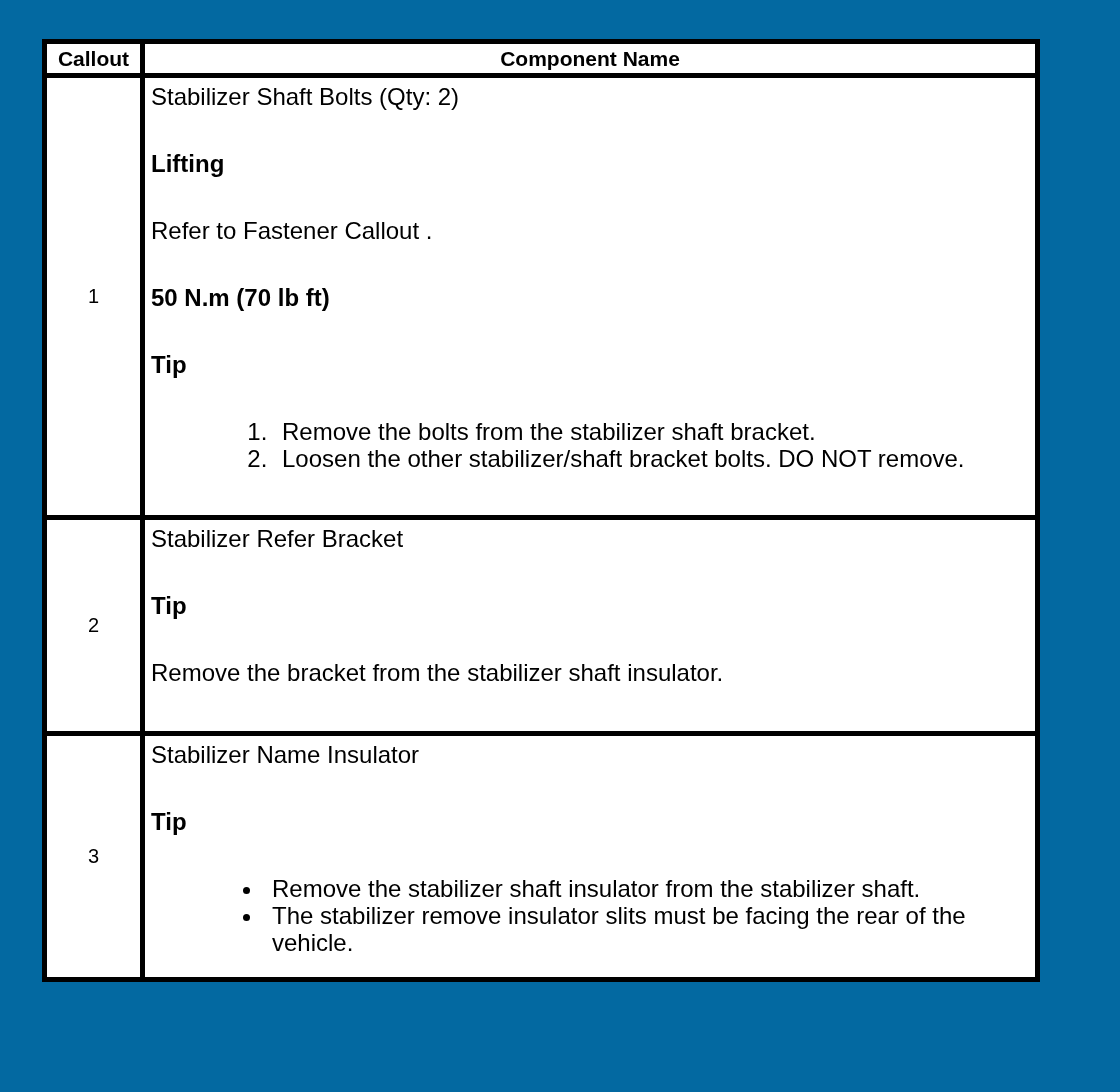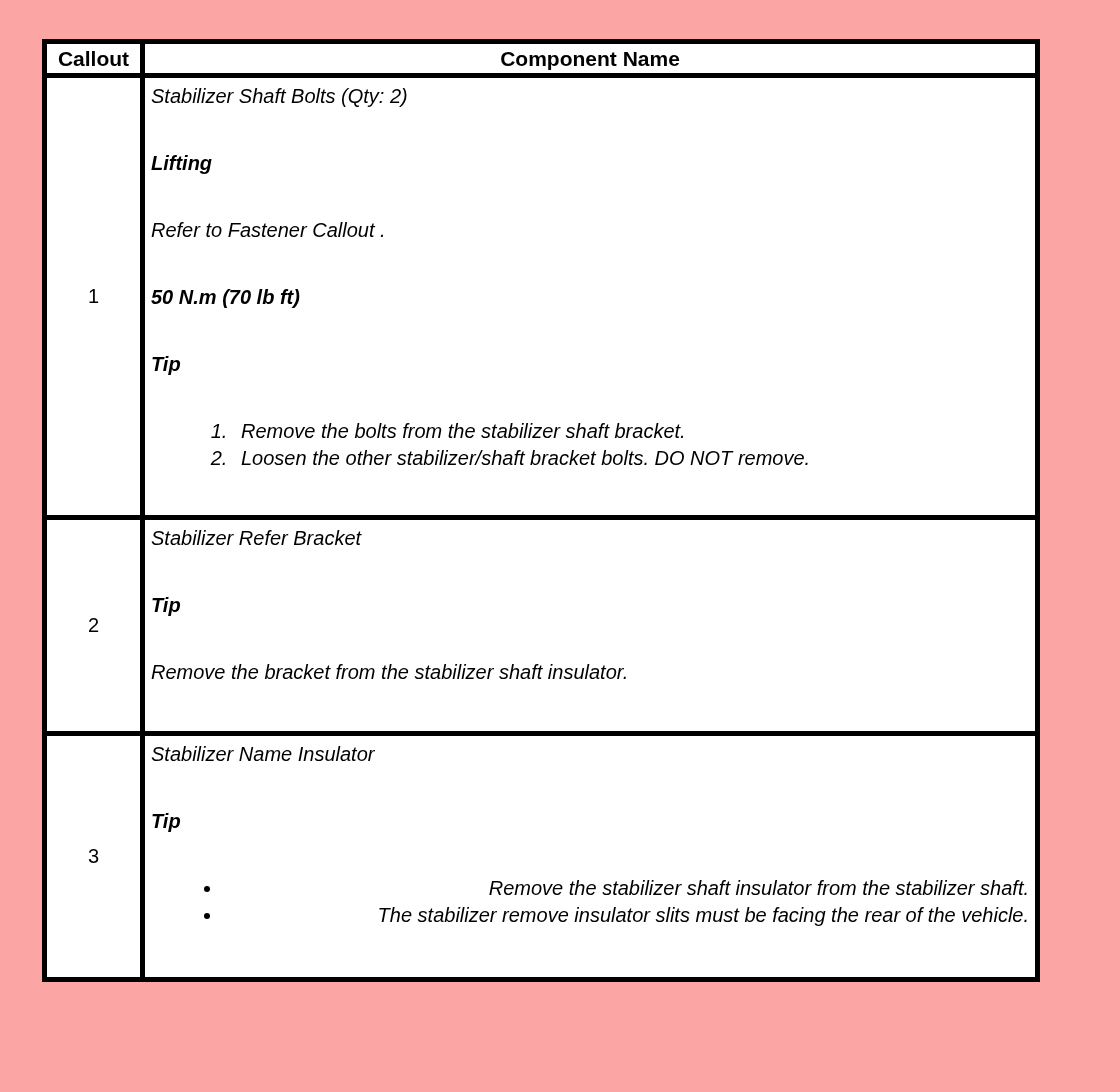--- a/index.html
+++ b/index.html
@@ -9,21 +9,21 @@
     background: #ffffff;
     width: 1120px;
     height: 1092px;
     font-family: "Liberation Sans", sans-serif;
     color: #000000;
   }
   .page {
     position: relative;
     width: 1120px;
     height: 1092px;
-    background: #fca5a5;
+    background: #0369a1;
   }
   table.doc-table {
     position: absolute;
     left: 42px;
     top: 39px;
     width: 998px;
     border-collapse: collapse;
     table-layout: fixed;
     background: #ffffff;
   }
@@ -51,39 +51,38 @@
   tr.row-2 { height: 172px; }
   tr.row-3 { height: 246px; }
   td.callout-cell {
     text-align: center;
     vertical-align: middle;
     font-size: 20px;
     line-height: 27px;
   }
   td.content-cell {
     padding: 5px 6px;
-    font-size: 20px;
+    font-size: 24px;
     line-height: 27px;
     vertical-align: top;
-    font-style: italic;
   }
   p { margin: 0 0 40px 0; }
   p.bold { font-weight: bold; }
   ol.num-list {
     margin: 0;
     padding-left: 82px;
   }
   ul.bullet-list {
     margin: 6px 0 0 0;
     padding-left: 72px;
-    text-align: right;
   }
   li {
     line-height: 27px;
     padding-left: 8px;
+    margin-left: 41px;
   }
 </style>
 </head>
 <body>
 
 <div class="page">
   <table class="doc-table">
     <colgroup>
       <col class="col-callout">
       <col class="col-component">

